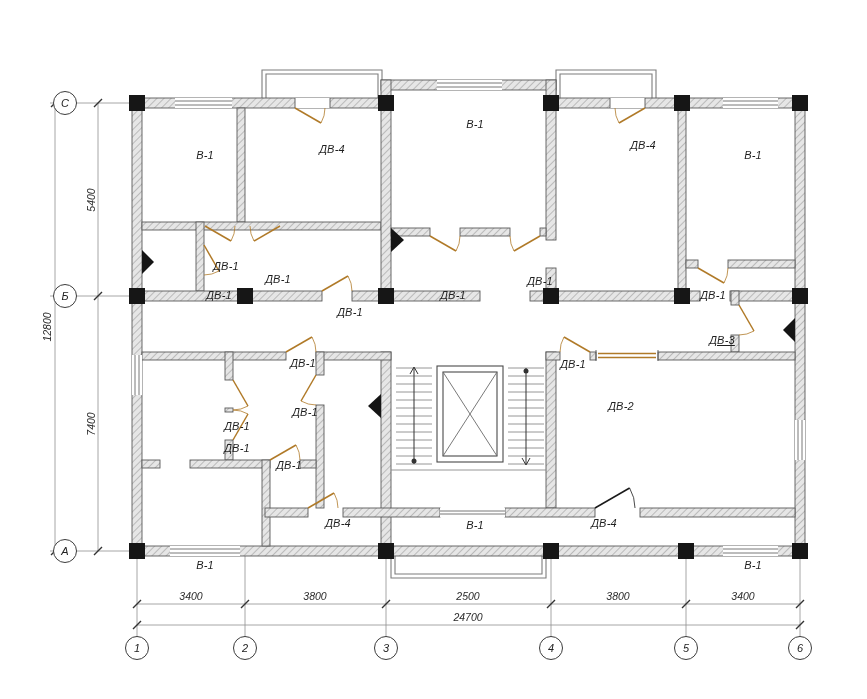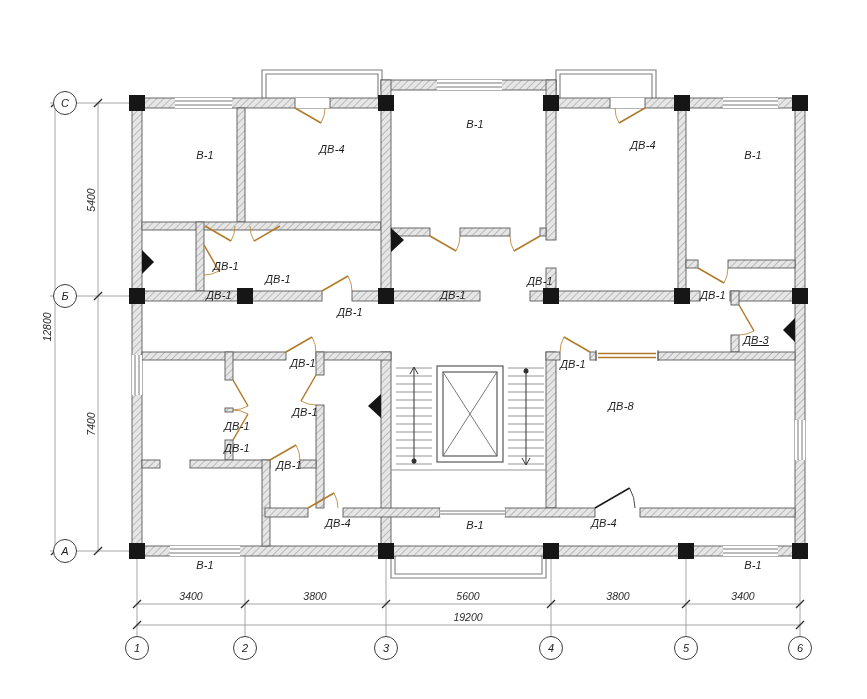--- a/index.html
+++ b/index.html
@@ -221,24 +221,24 @@
       <div class="plan-label" style="left: 475px; top: 97px;">В-1</div>
       <div class="plan-label" style="left: 643px; top: 118px;">ДВ-4</div>
       <div class="plan-label" style="left: 753px; top: 128px;">В-1</div>
       <div class="plan-label" style="left: 226px; top: 239px;">ДВ-1</div>
       <div class="plan-label" style="left: 278px; top: 252px;">ДВ-1</div>
       <div class="plan-label" style="left: 219px; top: 268px;">ДВ-1</div>
       <div class="plan-label" style="left: 350px; top: 285px;">ДВ-1</div>
       <div class="plan-label" style="left: 453px; top: 268px;">ДВ-1</div>
       <div class="plan-label" style="left: 540px; top: 254px;">ДВ-1</div>
       <div class="plan-label" style="left: 713px; top: 268px;">ДВ-1</div>
-      <div class="plan-label" style="left: 756px; top: 313px; text-decoration: underline;">ДВ-3</div>
+      <div class="plan-label" style="left: 722px; top: 313px; text-decoration: underline;">ДВ-3</div>
       <div class="plan-label" style="left: 303px; top: 336px;">ДВ-1</div>
       <div class="plan-label" style="left: 573px; top: 337px;">ДВ-1</div>
-      <div class="plan-label" style="left: 621px; top: 379px;">ДВ-8</div>
+      <div class="plan-label" style="left: 621px; top: 379px;">ДВ-2</div>
       <div class="plan-label" style="left: 305px; top: 385px;">ДВ-1</div>
       <div class="plan-label" style="left: 237px; top: 399px;">ДВ-1</div>
       <div class="plan-label" style="left: 237px; top: 421px;">ДВ-1</div>
       <div class="plan-label" style="left: 289px; top: 438px;">ДВ-1</div>
       <div class="plan-label" style="left: 338px; top: 496px;">ДВ-4</div>
       <div class="plan-label" style="left: 475px; top: 498px;">В-1</div>
       <div class="plan-label" style="left: 604px; top: 496px;">ДВ-4</div>
       <div class="plan-label" style="left: 205px; top: 538px;">В-1</div>
       <div class="plan-label" style="left: 753px; top: 538px;">В-1</div>
       <div class="axis-bubble" style="left: 65px; top: 103px;">С</div>
@@ -248,18 +248,18 @@
       <div class="axis-bubble" style="left: 245px; top: 648px;">2</div>
       <div class="axis-bubble" style="left: 386px; top: 648px;">3</div>
       <div class="axis-bubble" style="left: 551px; top: 648px;">4</div>
       <div class="axis-bubble" style="left: 686px; top: 648px;">5</div>
       <div class="axis-bubble" style="left: 800px; top: 648px;">6</div>
       <div class="dim-label vert" style="left: 91px; top: 200px;">5400</div>
       <div class="dim-label vert" style="left: 91px; top: 424px;">7400</div>
       <div class="dim-label vert" style="left: 47px; top: 327px;">12800</div>
       <div class="dim-label" style="left: 191px; top: 596px;">3400</div>
       <div class="dim-label" style="left: 315px; top: 596px;">3800</div>
-      <div class="dim-label" style="left: 468px; top: 596px;">5600</div>
+      <div class="dim-label" style="left: 468px; top: 596px;">2500</div>
       <div class="dim-label" style="left: 618px; top: 596px;">3800</div>
       <div class="dim-label" style="left: 743px; top: 596px;">3400</div>
-      <div class="dim-label" style="left: 468px; top: 617px;">19200</div>
+      <div class="dim-label" style="left: 468px; top: 617px;">24700</div>
     </div>
 </div>
 
 </body></html>

